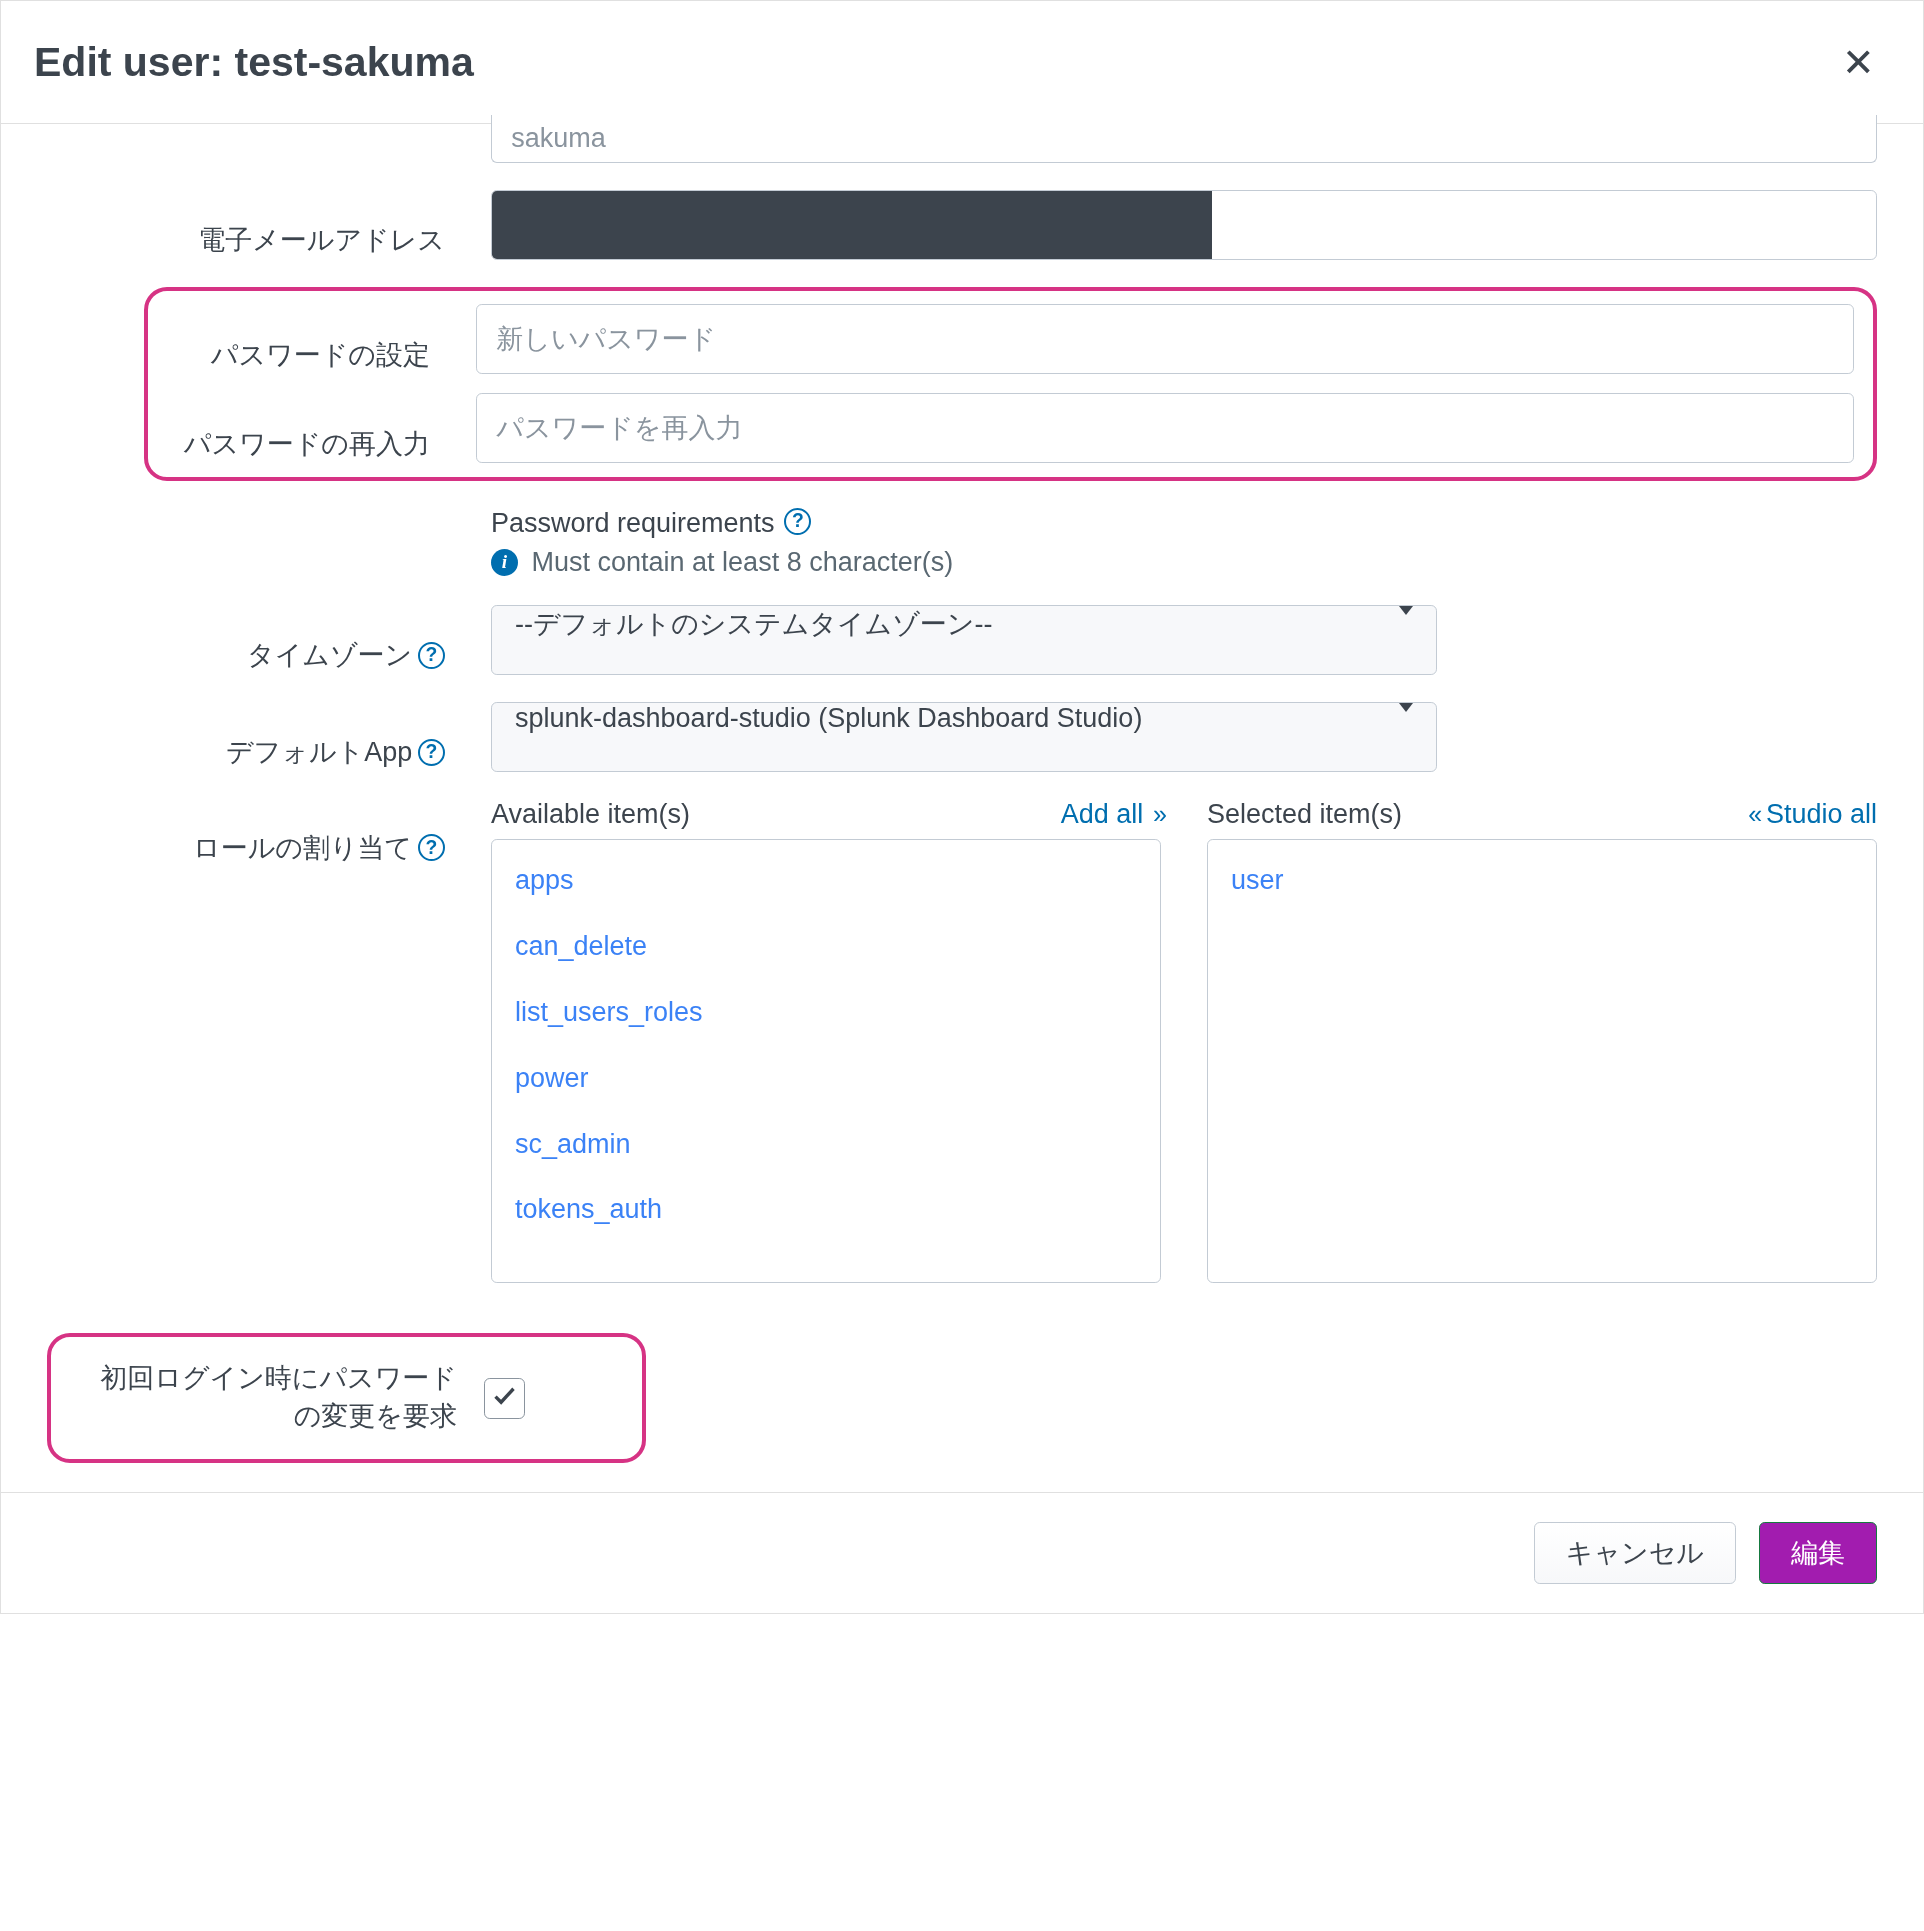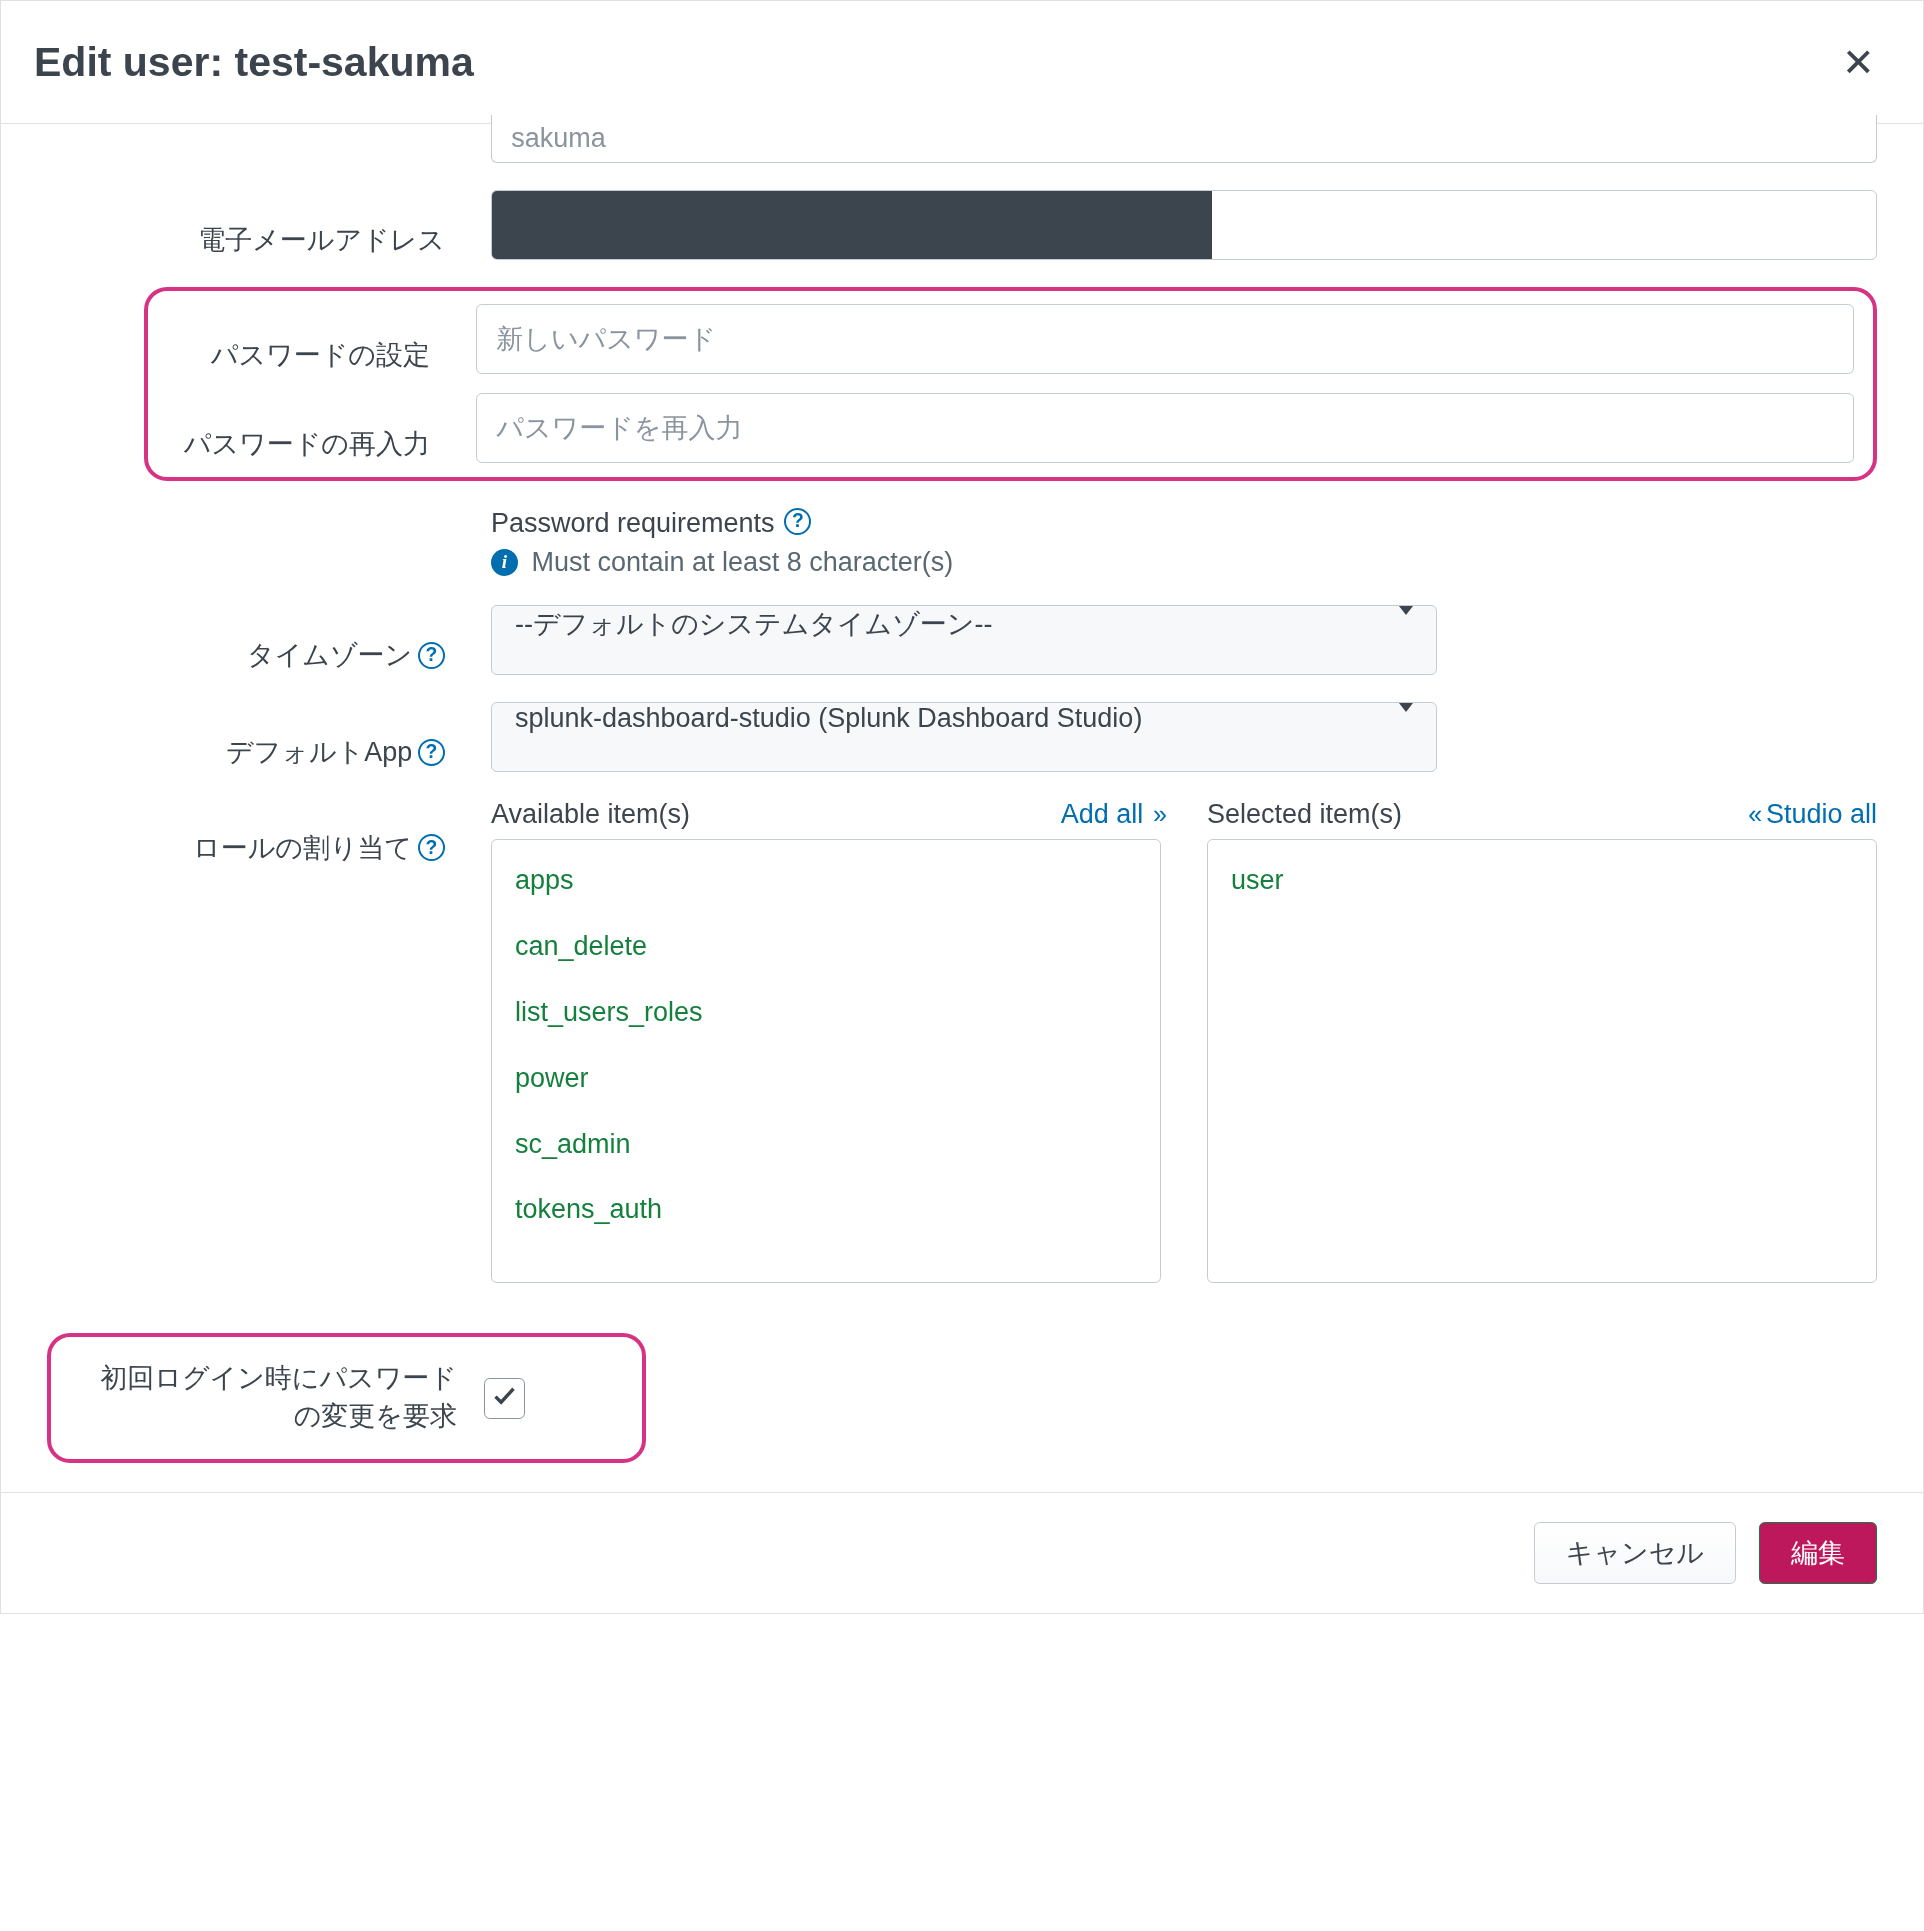--- a/index.html
+++ b/index.html
@@ -200,21 +200,21 @@
     border: 1.9px solid #c3cbd4;
     border-radius: 5.8px;
     height: 444px;
     overflow-y: auto;
     padding: 7.7px 0;
     position: relative;
   }
   .listbox .item {
     padding: 17.4px 23px;
     font-size: 27px;
-    color: #15803d;
+    color: #3b82f6;
     cursor: pointer;
   }
   .listbox::-webkit-scrollbar { width: 25px; }
   .listbox::-webkit-scrollbar-track { background: #f0f2f4; }
   .listbox::-webkit-scrollbar-thumb { background: #c3cbd4; }
   .highlight-box2 {
     border: 4.8px solid #d63384;
     border-radius: 23px;
     padding: 23px 27px;
     display: inline-flex;
@@ -253,21 +253,21 @@
     height: 62px;
     padding: 0 31px;
     border-radius: 5.8px;
     font-size: 27px;
     cursor: pointer;
     border: 1.9px solid #c3cbd4;
     background: linear-gradient(#fff,#f7f8fa);
     color: #3c444d;
   }
   .btn-primary {
-    background: #be185d;
+    background: #a21caf;
     border: 1.9px solid #157a3f;
     color: #fff;
     font-weight: 500;
   }
 </style>
 </head>
 <body>
 
 <div class="modal">
   <div class="modal-header">

